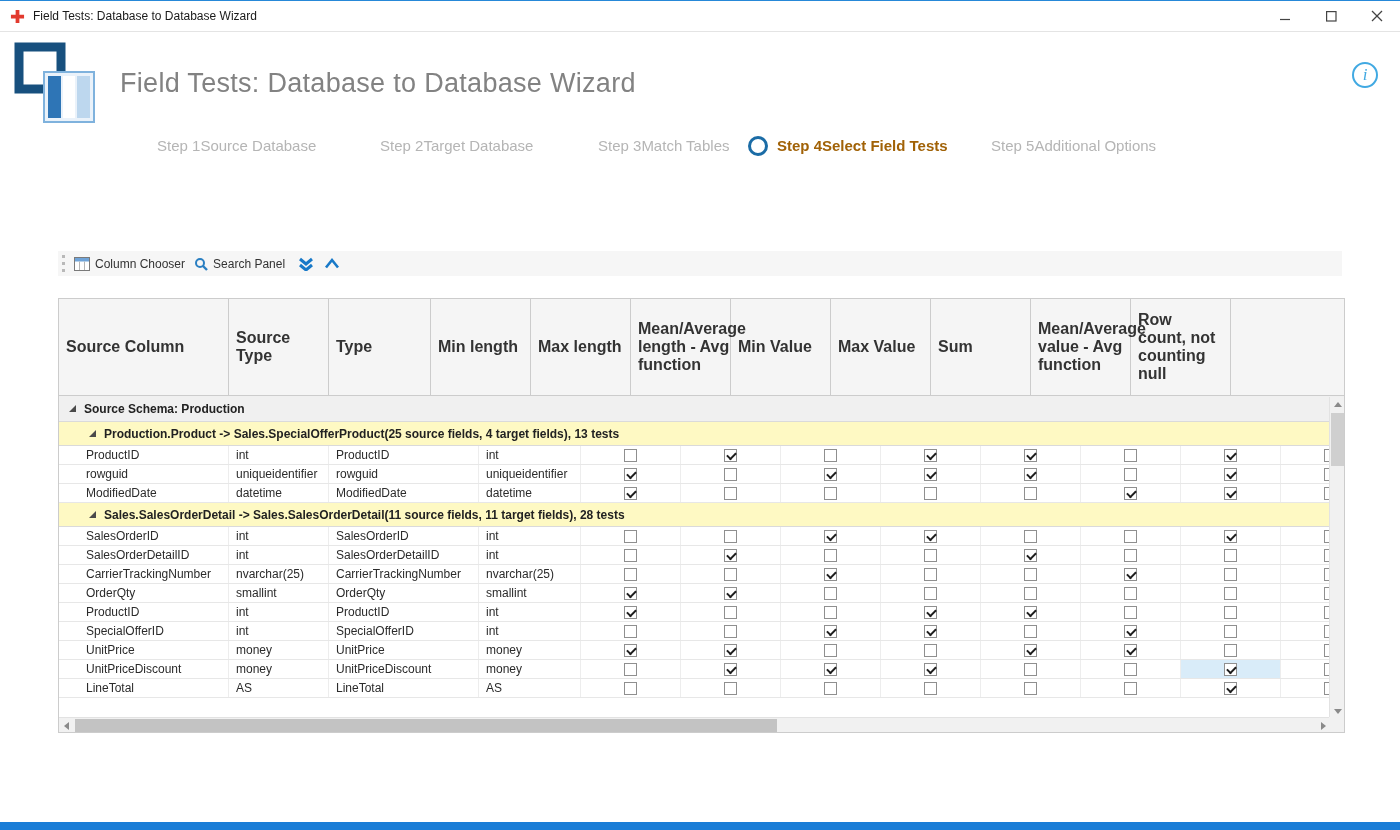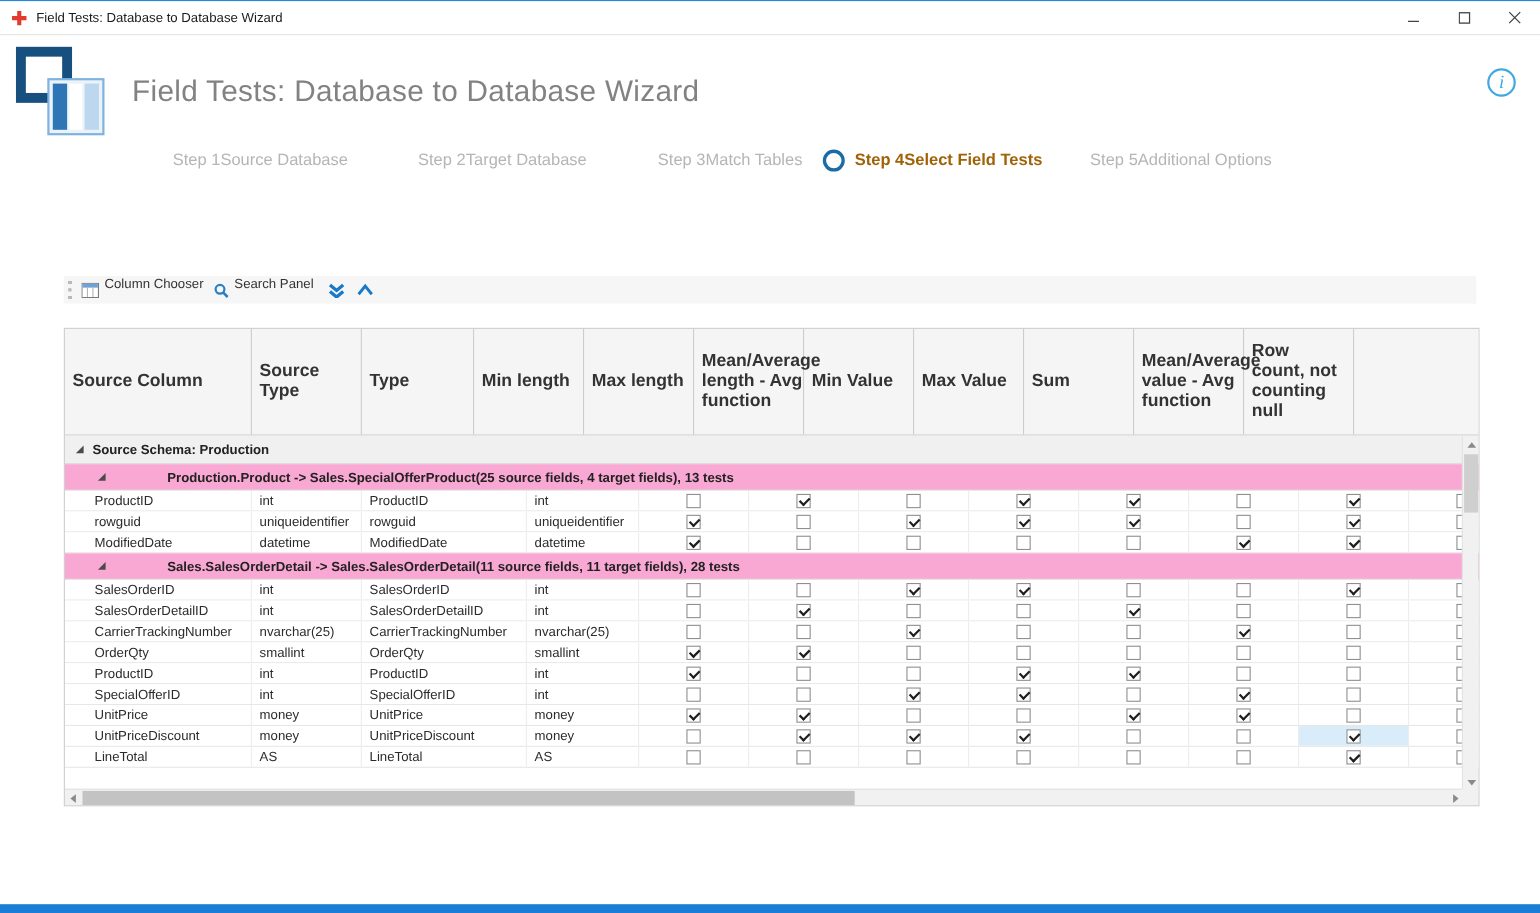--- a/index.html
+++ b/index.html
@@ -25,34 +25,34 @@
   .step { display:flex; align-items:center; }
   .step.s0 { width:223px; } .step.s1 { width:218px; } .step.s2 { width:150px; } .step.s3 { width:243px; }
   .step-text { display:flex; flex-direction:row; }
   .step-num, .step-label { font-size:15px; line-height:20px; color:#b5b5b5; }
   .step.active .step-num, .step.active .step-label { color:#a16207; font-weight:bold; }
   .step-circle { width:20px; height:20px; border:3px solid #1b6ca6; border-radius:50%; margin-right:9px; flex:0 0 auto; }
 
   
   .toolbar { position:absolute; left:58px; top:251px; width:1284px; height:25px; background:#f6f6f6; display:flex; align-items:center; font-size:12px; color:#333; }
   .grip { width:3px; height:17px; border-left:3px dotted #b9b9b9; margin:0 7px 0 4px; }
-  .tool-item { display:flex; gap:5px; padding:0 7px 0 2px; height:100%; cursor:default; }
+  .tool-item { display:flex; align-items:center; gap:5px; padding:0 7px 0 2px; height:100%; cursor:default; }
   .ticon { display:flex; align-items:center; }
   .tool-sep { width:6px; }
 
   
   .grid { position:absolute; left:58px; top:298px; width:1287px; height:435px; border:1px solid #cccccc; background:#fff; overflow:hidden; }
   .grid-inner { width:1322px; }
   .hrow { display:flex; height:97px; background:#f5f5f5; border-bottom:1px solid #cccccc; width:1322px; }
   .hcell { border-right:1px solid #cccccc; display:flex; align-items:center; padding:4px 7px; font-weight:bold; font-size:16px; color:#333; flex:0 0 auto; }
   .c0{width:170px;} .c1{width:100px;} .c2{width:150px;} .c3{width:102px;}
   .c4,.c5,.c6,.c7,.c8,.c9,.c10,.c11{width:100px;}
   .grow { height:26px; background:#f0f0f0; border-bottom:1px solid #dadada; display:flex; align-items:center; font-weight:bold; font-size:12px; color:#222; width:1322px; }
   .grow .tri { width:0; height:0; border-left:7px solid transparent; border-bottom:7px solid #4a4a4a; margin:0 8px 0 10px; flex:0 0 auto; }
-  .sgrow { height:24px; background:#f9a8d4; padding-left:20px;gap:48px; }
+  .sgrow { height:24px; background:#fef9c3; padding-left:20px; }
   .drow { display:flex; height:19px; border-bottom:1px solid #e7e7e7; background:#fff; width:1322px; }
   .dcell { border-right:1px solid #ededed; font-size:12px; color:#2b2b2b; padding:1px 7px; line-height:16px; white-space:nowrap; overflow:hidden; flex:0 0 auto; }
   .drow .c0 { padding-left:27px; }
   .ccell { display:flex; align-items:center; justify-content:center; padding:0; }
   .ccell.focus { background:#d9ecf9; }
   .cb { width:13px; height:13px; border:1px solid #8f8f8f; background:#fff; position:relative; display:inline-block; }
   .cb.checked::after { content:""; position:absolute; left:2px; top:2px; width:7px; height:4px; border-left:2px solid #1e1e1e; border-bottom:2px solid #1e1e1e; transform:rotate(-45deg); }
 
   
   .vscroll { position:absolute; top:98px; right:0; width:15px; height:322px; background:#f1f1f1; border-left:1px solid #e2e2e2; }

